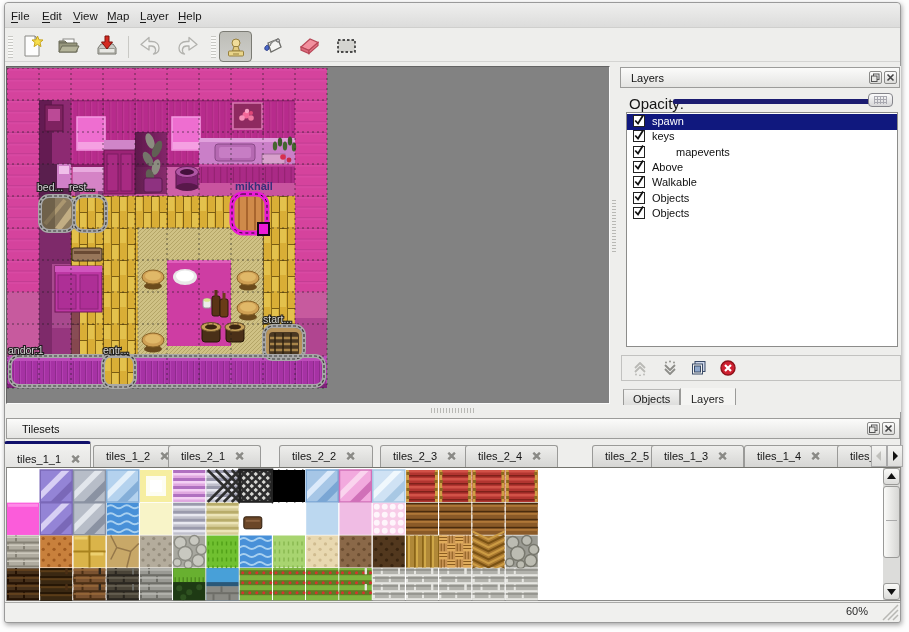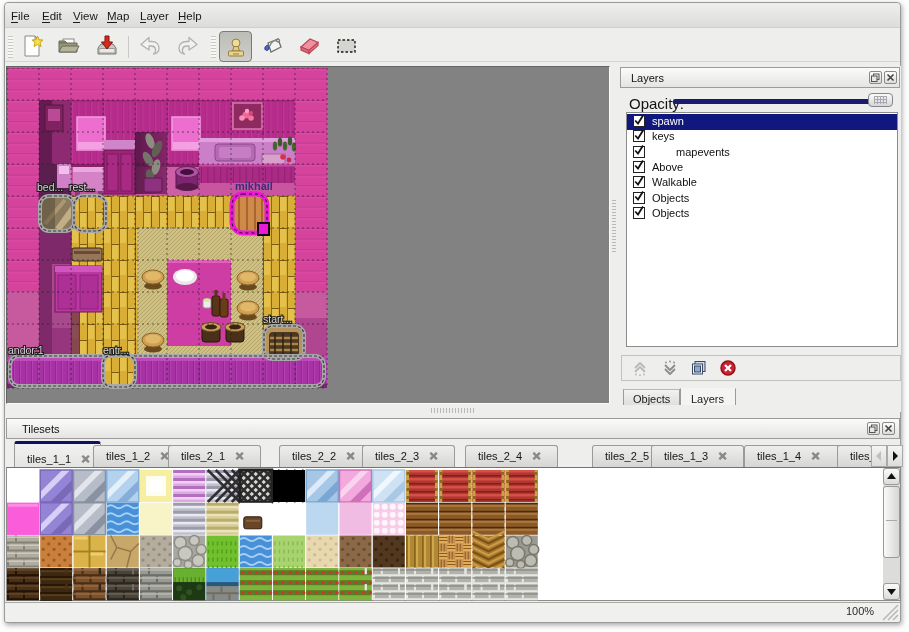--- a/index.html
+++ b/index.html
@@ -378,25 +378,25 @@
   </div>
 <div class="pbtn" style="left:867px;top:422px"></div>
 <div class="pbtn" style="left:882px;top:422px"></div>
 <svg class="abs" style="left:867px;top:422px" width="13" height="13" viewBox="0 0 13 13">
     <rect x="4.5" y="3" width="5.5" height="5.5" fill="none" stroke="#555"></rect>
     <rect x="2.5" y="5" width="5.5" height="5.5" fill="#e8e8e6" stroke="#555"></rect>
   </svg>
 <svg class="abs" style="left:882px;top:422px" width="13" height="13" viewBox="0 0 13 13">
     <path d="M3.5 3.5 L9.5 9.5 M9.5 3.5 L3.5 9.5" stroke="#444" stroke-width="1.6"></path>
   </svg>
-<div class="tsettab" style="left:14px;top:441px;height:26px;width:87px;background:linear-gradient(#f2f2f0,#e4e4e2);border-top:3px solid #10106a;padding-top:9px">tiles_1_1 <span class="xico">✕</span></div>
+<div class="tsettab" style="left:4px;top:441px;height:26px;width:87px;background:linear-gradient(#f2f2f0,#e4e4e2);border-top:3px solid #10106a;padding-top:9px">tiles_1_1 <span class="xico">✕</span></div>
 <div class="tsettab" style="left:93px;width:93px">tiles_1_2 <span class="xico">✕</span></div>
 <div class="tsettab" style="left:168px;width:93px">tiles_2_1 <span class="xico">✕</span></div>
 <div class="tsettab" style="left:279px;width:94px">tiles_2_2 <span class="xico">✕</span></div>
-<div class="tsettab" style="left:362px;width:93px">tiles_2_3 <span class="xico">✕</span></div>
+<div class="tsettab" style="left:380px;width:93px">tiles_2_3 <span class="xico">✕</span></div>
 <div class="tsettab" style="left:465px;width:93px">tiles_2_4 <span class="xico">✕</span></div>
 <div class="tsettab" style="left:592px;width:78px">tiles_2_5 <span class="xico">✕</span></div>
 <div class="tsettab" style="left:651px;width:93px">tiles_1_3 <span class="xico">✕</span></div>
 <div class="tsettab" style="left:744px;width:115px">tiles_1_4 <span class="xico">✕</span></div>
 <div class="tsettab" style="left:837px;width:35px">tiles_1_</div>
 <div class="abs" style="left:871px;top:445px;width:16px;height:22px;border:1px solid #aaa;background:linear-gradient(#f4f4f2,#dcdcda)"></div>
 <div class="abs" style="left:887px;top:445px;width:16px;height:22px;border:1px solid #aaa;background:linear-gradient(#f4f4f2,#dcdcda)"></div>
 <svg class="abs" style="left:871px;top:445px" width="16" height="22" viewBox="0 0 16 22">
     <path d="M10 6 L5 11 L10 16 Z" fill="#c0c0bc"></path>
   </svg>
@@ -1204,15 +1204,15 @@
 <svg class="abs" style="left:883px;top:468px" width="17" height="17">
     <path d="M8.5 5 L13 11 L4 11 Z" fill="#111"></path>
   </svg>
 <div class="abs" style="left:883px;top:583px;width:17px;height:17px;border:1px solid #9a9a98;border-radius:3px;background:linear-gradient(#fafaf8,#dcdcda)"></div>
 <svg class="abs" style="left:883px;top:583px" width="17" height="17">
     <path d="M8.5 12 L13 6 L4 6 Z" fill="#111"></path>
   </svg>
 <div class="abs" style="left:883px;top:486px;width:17px;height:72px;border:1px solid #9a9a98;border-radius:3px;background:linear-gradient(90deg,#fafaf8,#d6d6d4)"></div>
 <div class="abs" style="left:886px;top:520px;width:11px;height:1px;background:#aaa"></div>
 <div id="statusbar"></div>
-<span class="abs" style="left:846px;top:605px;font-size:11px;color:#2a2a2a">100%</span>
+<span class="abs" style="left:846px;top:605px;font-size:11px;color:#2a2a2a">60%</span>
 <svg class="abs" style="left:882px;top:604px" width="18" height="17">
     <path d="M16 1 L1 16 M16 6 L6 16 M16 11 L11 16" stroke="#b8b8b4" stroke-width="1.5"></path>
   </svg>
 </body></html>

